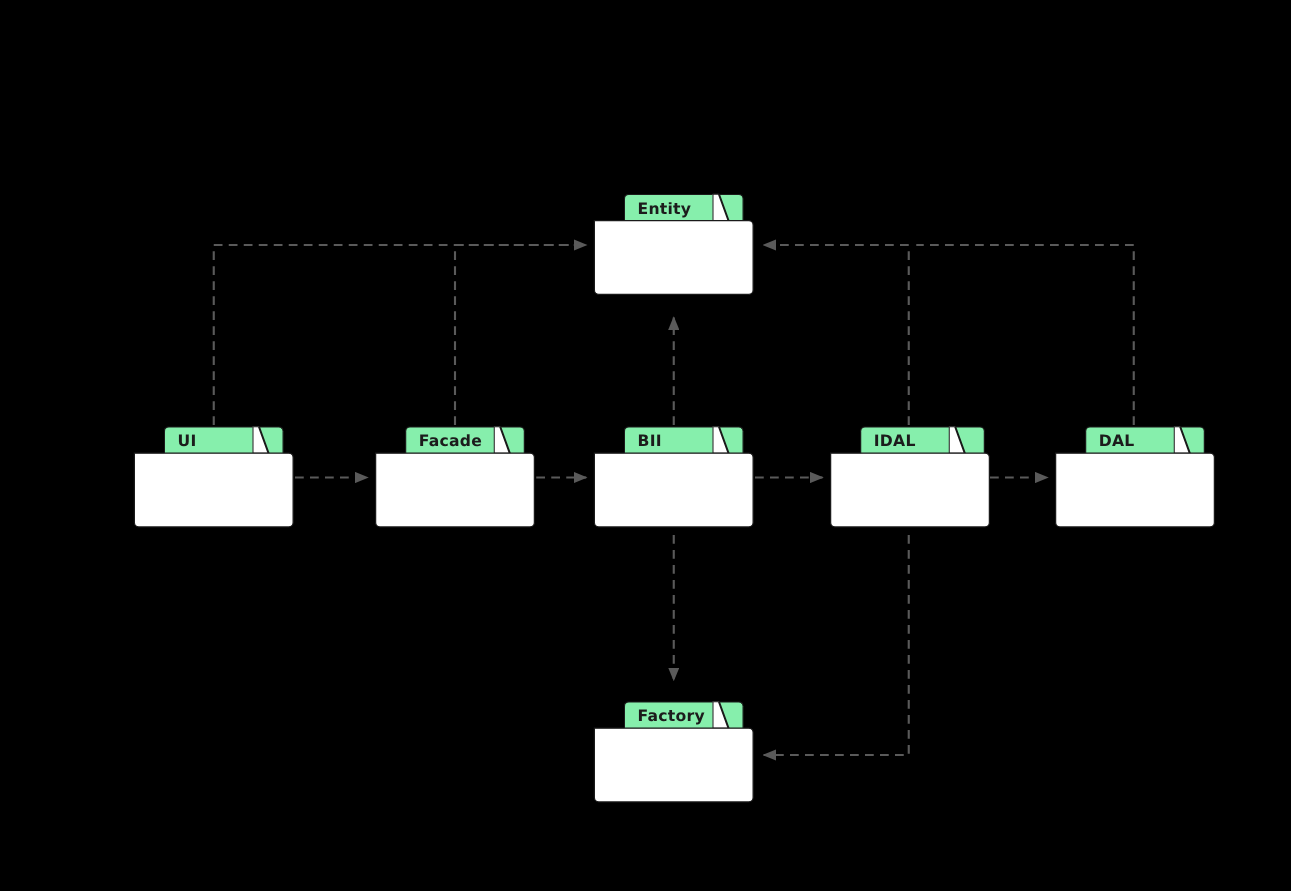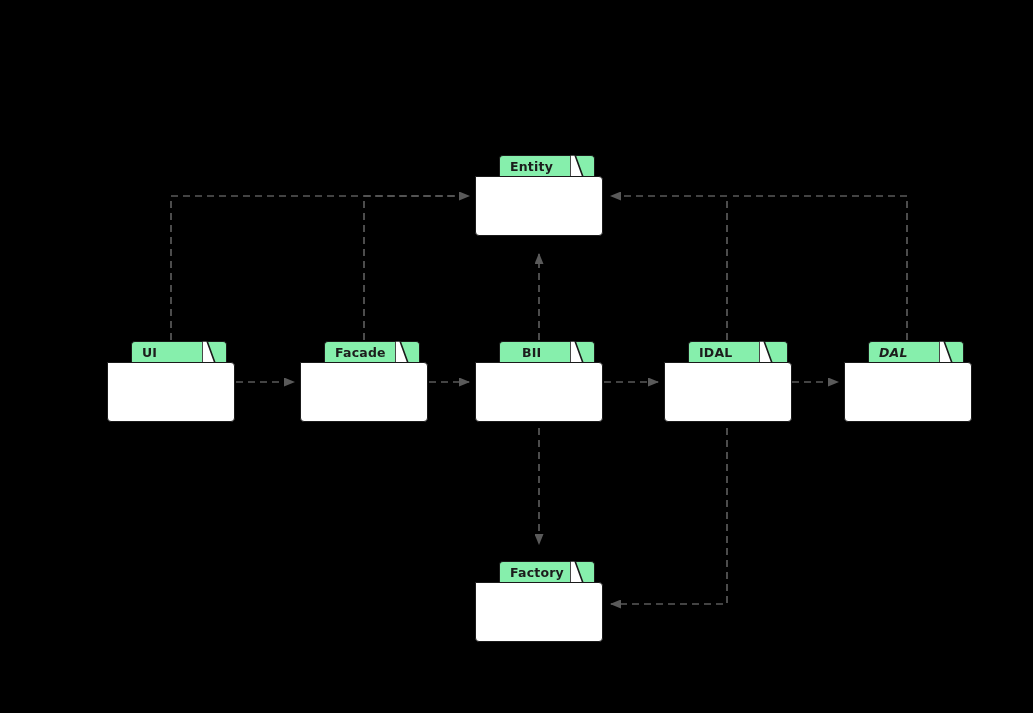--- a/index.html
+++ b/index.html
@@ -134,41 +134,41 @@
       <span class="pkg-tab-label" style="left:10px;">Facade</span>
     </div>
     <svg class="pkg-tab-slant" style="left:95px;" width="14" height="22" viewBox="0 0 14 22">
       <path d="M0,0 L5,0 L13,22 L0,22 z" fill="#ffffff" stroke="#1a1a1a" stroke-width="1.6"></path>
     </svg>
     <div class="pkg-body" style="left:0px; top:21px; width:128px; height:60px;"></div>
   </div>
 
   <div class="pkg" style="left:475px; top:341px;">
     <div class="pkg-tab" style="width:96px;">
-      <span class="pkg-tab-label" style="left:22px;">BII</span>
+      <span class="pkg-tab-label" style="left:10px;">BII</span>
     </div>
     <svg class="pkg-tab-slant" style="left:95px;" width="14" height="22" viewBox="0 0 14 22">
       <path d="M0,0 L5,0 L13,22 L0,22 z" fill="#ffffff" stroke="#1a1a1a" stroke-width="1.6"></path>
     </svg>
     <div class="pkg-body" style="left:0px; top:21px; width:128px; height:60px;"></div>
   </div>
 
   <div class="pkg" style="left:664px; top:341px;">
     <div class="pkg-tab" style="width:100px;">
       <span class="pkg-tab-label" style="left:10px;">IDAL</span>
     </div>
     <svg class="pkg-tab-slant" style="left:95px;" width="14" height="22" viewBox="0 0 14 22">
       <path d="M0,0 L5,0 L13,22 L0,22 z" fill="#ffffff" stroke="#1a1a1a" stroke-width="1.6"></path>
     </svg>
     <div class="pkg-body" style="left:0px; top:21px; width:128px; height:60px;"></div>
   </div>
 
   <div class="pkg" style="left:844px; top:341px;">
     <div class="pkg-tab" style="width:96px;">
-      <span class="pkg-tab-label" style="left:10px;font-style:italic;">DAL</span>
+      <span class="pkg-tab-label" style="left:10px;">DAL</span>
     </div>
     <svg class="pkg-tab-slant" style="left:95px;" width="14" height="22" viewBox="0 0 14 22">
       <path d="M0,0 L5,0 L13,22 L0,22 z" fill="#ffffff" stroke="#1a1a1a" stroke-width="1.6"></path>
     </svg>
     <div class="pkg-body" style="left:0px; top:21px; width:128px; height:60px;"></div>
   </div>
 
   <div class="pkg" style="left:475px; top:561px;">
     <div class="pkg-tab" style="width:96px;text-decoration:underline;">
       <span class="pkg-tab-label" style="left:10px;">Factory</span>

